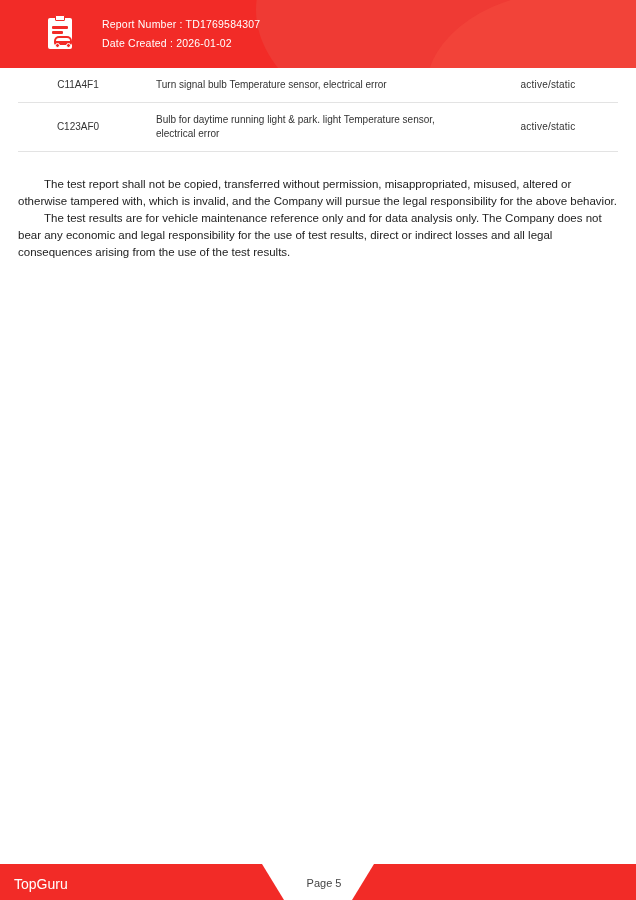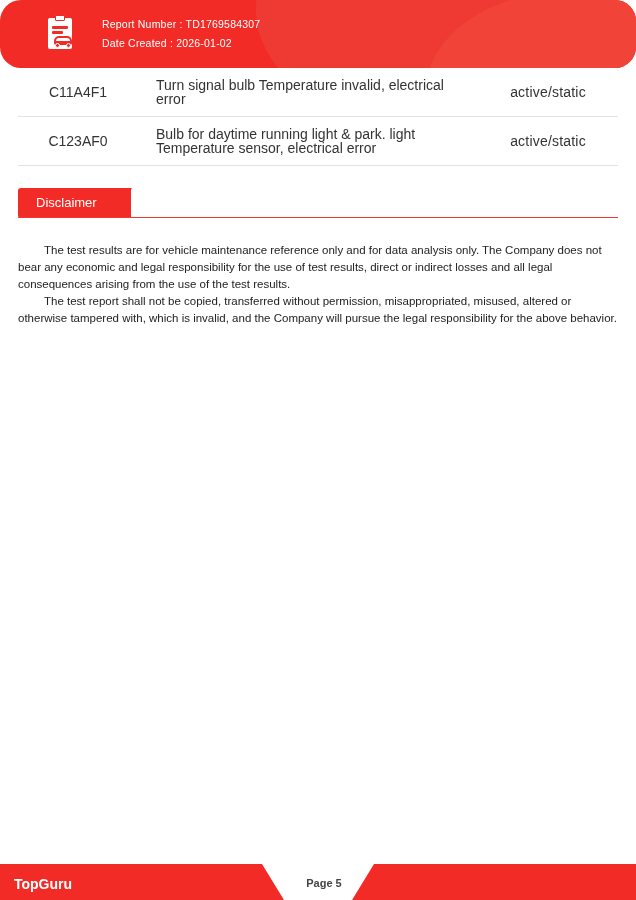--- a/index.html
+++ b/index.html
@@ -19,21 +19,20 @@
     overflow: hidden;
   }
 
   
   .header {
     position: relative;
     width: 636px;
     height: 68px;
     background: #f22b27;
     overflow: hidden;
-    border-radius: 21px;
   }
   .header-wave {
     position: absolute;
     right: -40px;
     top: -120px;
     width: 420px;
     height: 260px;
     background: #ef3a34;
     border-radius: 50%;
     opacity: 1;
@@ -123,21 +122,21 @@
   .dtc-table {
     width: 600px;
     margin: 0 auto;
     border-collapse: collapse;
     table-layout: fixed;
   }
   .dtc-table td {
     border-bottom: 1px solid #e3e3e3;
     padding: 10px 4px;
     vertical-align: middle;
-    font-size: 14px;
+    font-size: 10px;
     color: #333333;
     line-height: 14px;
   }
   .col-code {
     width: 120px;
     text-align: center;
     color: #333333;
     font-size: 10.5px;
   }
   .col-desc {
@@ -201,21 +200,20 @@
     text-indent: 26px;
   }
 
   
   .footer {
     position: absolute;
     left: 0;
     bottom: 0;
     width: 636px;
     height: 36px;
-    font-weight: bold;
   }
   .footer-left {
     position: absolute;
     left: 0; bottom: 0;
     width: 262px; height: 36px;
     background: #f22b27;
   }
   .footer-left::after {
     content: "";
     position: absolute;
@@ -276,39 +274,35 @@
         <div>Report Number : TD1769584307</div>
         <div>Date Created : 2026-01-02</div>
       </div>
     </div>
   </div>
 
   <table class="dtc-table">
     <tbody>
       <tr>
         <td class="col-code">C11A4F1</td>
-        <td class="col-desc">Turn signal bulb Temperature invalid, electrical error</td>
+        <td class="col-desc">Turn signal bulb Temperature sensor, electrical error</td>
         <td class="col-status">active/static</td>
       </tr>
       <tr>
         <td class="col-code">C123AF0</td>
         <td class="col-desc">Bulb for daytime running light &amp; park. light Temperature sensor, electrical error</td>
         <td class="col-status">active/static</td>
       </tr>
     </tbody>
   </table>
 
-  <div class="section">
-    <div class="section-tab">Disclaimer</div>
-    <div class="section-rule"></div>
-  </div>
 
   <div class="body-text">
+    <p>The test report shall not be copied, transferred without permission, misappropriated, misused, altered or otherwise tampered with, which is invalid, and the Company will pursue the legal responsibility for the above behavior.</p>
     <p>The test results are for vehicle maintenance reference only and for data analysis only. The Company does not bear any economic and legal responsibility for the use of test results, direct or indirect losses and all legal consequences arising from the use of the test results.</p>
-    <p>The test report shall not be copied, transferred without permission, misappropriated, misused, altered or otherwise tampered with, which is invalid, and the Company will pursue the legal responsibility for the above behavior.</p>
   </div>
 
   <div class="footer">
     <div class="footer-left"></div>
     <div class="footer-right"></div>
     <div class="footer-brand">TopGuru</div>
     <div class="footer-page">Page 5</div>
   </div>
 
 </div>

